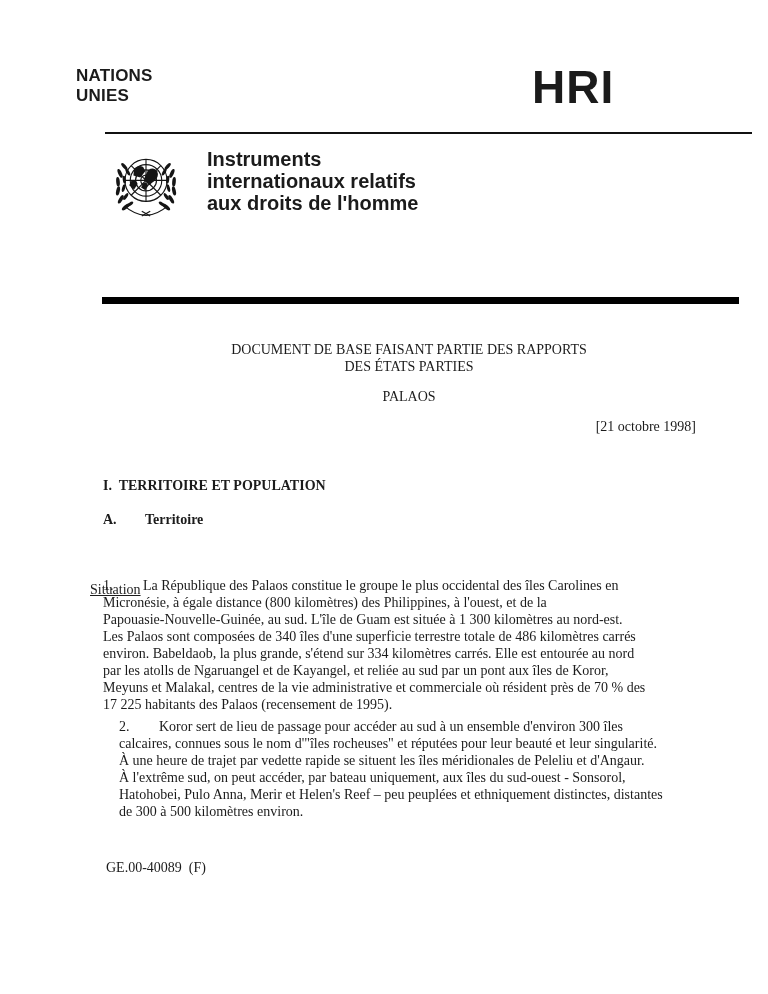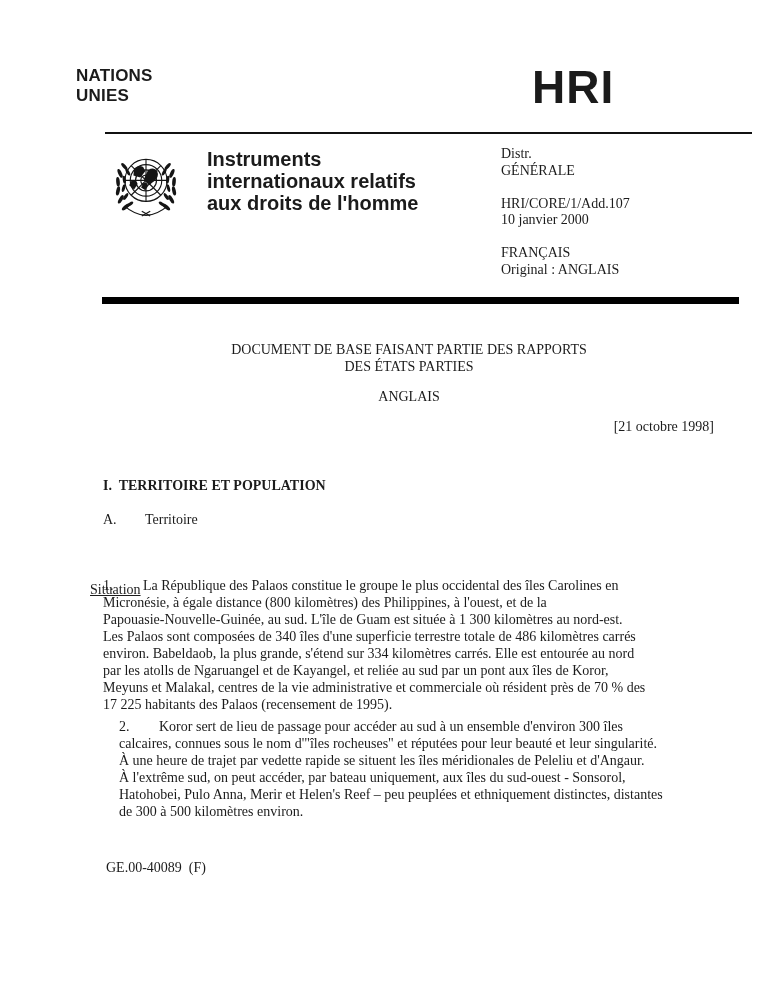--- a/index.html
+++ b/index.html
@@ -47,30 +47,30 @@
   }
   .doc-title {
     position: absolute; left: 103px; top: 341px; width: 612px;
     font-size: 14px; line-height: 17px; text-align: center;
   }
   .country {
     position: absolute; left: 103px; top: 388px; width: 612px;
     font-size: 14px; line-height: 17px; text-align: center;
   }
   .date {
-    position: absolute; left: 103px; top: 418px; width: 611px;
+    position: absolute; left: 85px; top: 418px; width: 611px;
     font-size: 14px; line-height: 17px; text-align: right;
   }
   .sec-heading {
     position: absolute; left: 103px; top: 477px; width: 612px;
     font-size: 14px; font-weight: bold; line-height: 17px; text-align: left;
   }
   .subsec {
     position: absolute; left: 103px; top: 511px;
-    font-size: 14px; font-weight: normal; line-height: 17px;
+    font-size: 14px; font-weight: bold; line-height: 17px;
   }
   .subsec .sublabel { display: inline-block; width: 42px; }
   .subhead {
     position: absolute; left: 90px; top: 540px;
     font-size: 14px; line-height: 17px; text-decoration: underline; margin-top: 41px;
   }
   .para {
     position: absolute; left: 103px; width: 660px;
     font-size: 14px; line-height: 17px;
   }
@@ -148,35 +148,27 @@
         <path d="M44,93 L56,86"></path>
         <path d="M56,93 L44,86"></path>
       </g>
     </svg>
   </div>
 
   <div class="masthead sans pre">Instruments
 internationaux relatifs
 aux droits de l'homme</div>
 
-  <div class="distr serif pre">Distr.
-GÉNÉRALE
-
-HRI/CORE/1/Add.107
-10 janvier 2000
-
-FRANÇAIS
-Original : ANGLAIS</div>
 
   <div class="thick-rule"></div>
 
   <div class="doc-title serif pre">DOCUMENT DE BASE FAISANT PARTIE DES RAPPORTS
 DES ÉTATS PARTIES</div>
 
-  <div class="country serif">ANGLAIS</div>
+  <div class="country serif">PALAOS</div>
 
   <div class="date serif">[21 octobre 1998]</div>
 
   <div class="sec-heading serif pre">I.  TERRITOIRE ET POPULATION</div>
 
   <div class="subsec serif">
     <span class="sublabel">A.</span><span>Territoire</span>
   </div>
 
   <div class="subhead serif">Situation</div>

